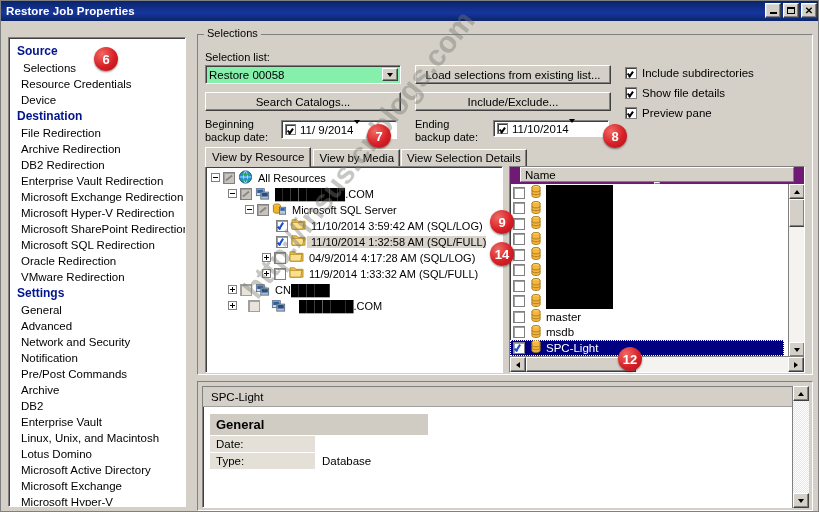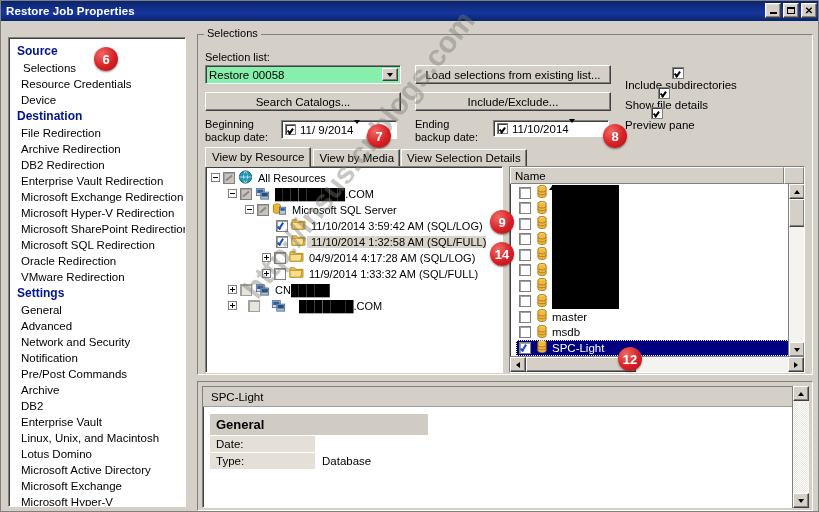--- a/index.html
+++ b/index.html
@@ -139,21 +139,21 @@
   .chkmark {
     position: absolute; left: 1px; top: 0px;
     width: 9px; height: 10px;
   }
   .chkmark::before, .chkmark::after {
     content:''; position:absolute; background:#000;
   }
   .chkmark::before { left:1px; top:5px; width:2px; height:4px; transform: rotate(-45deg); }
   .chkmark::after  { left:3px; top:3px; width:2px; height:7px; transform: rotate(35deg); }
 
-  .ckrow { position:absolute; display:flex; align-items:center; font-size:11.5px; white-space:nowrap;flex-direction:column; }
+  .ckrow { position:absolute; display:flex; align-items:center; font-size:11.5px; white-space:nowrap; }
   .ckbox {
     width: 12px; height: 12px; margin-right: 5px; flex:none;
     border: 1px solid #808080; background:#fff;
     box-shadow: inset 1px 1px 0 #404040;
     position: relative;
   }
 
   
   #tabs { position:absolute; left:204px; top:146px; display:flex; align-items:flex-end; }
   .tab {
@@ -218,31 +218,31 @@
     position: absolute; left: 508px; top: 165px;
     width: 296px; height: 207px;
     background: #ffffff;
     border: 1px solid #808080;
     border-right-color:#ffffff; border-bottom-color:#ffffff;
     box-shadow: inset 1px 1px 0 #404040;
     overflow: hidden;
   }
   #lp-header {
     position:absolute; left:0; top:0; width:100%; height:17px;
-    background:#701a75; display:flex; align-items:center;
+    background:#701a75; display:flex; align-items:center;flex-direction:column;
   }
   #lp-header .hcell {
     height:17px; display:flex; align-items:center; padding-left:4px;
     border: 1px solid #ffffff;
     border-right-color:#808080; border-bottom-color:#808080;
     font-size:11.5px; background:#d4d0c8;
     position: relative;
   }
   .sortarr { position:absolute; left:38px; top:6px; }
-  #lp-rows { position:absolute; left:6px; top:18px; width:274px; }
+  #lp-rows { position:absolute; left:0; top:18px; width:274px; }
   .lrow { display:flex; align-items:center; height:15.5px; font-size:11.5px; padding-left:3px;}
   .lrow.sel { background:#000080; color:#ffffff; outline:1px dotted #ffffff; outline-offset:-1px;}
   .lchk {
     width:12px; height:12px; margin-right:5px; flex:none; position:relative;
     border:1px solid #808080; background:#ffffff;
     box-shadow: inset 1px 1px 0 #a0a0a0;
   }
   .lchk.on::after { content:''; position:absolute; left:3px; top:1px; width:2px; height:8px; background:#1a4fd0; transform: rotate(32deg); }
   .lchk.on::before { content:''; position:absolute; left:1px; top:5px; width:2px; height:4px; background:#1a4fd0; transform: rotate(-45deg); }
   .redact { background:#000000; height:15.5px; width:67px; }

